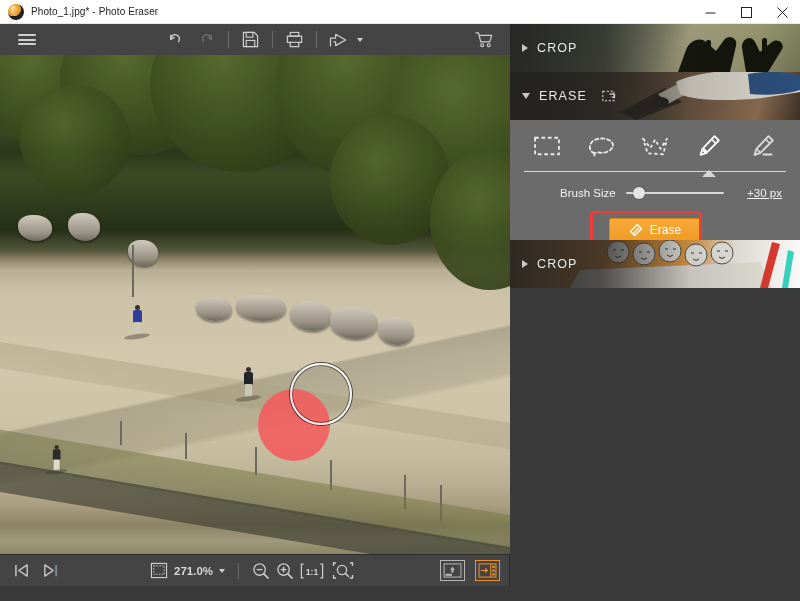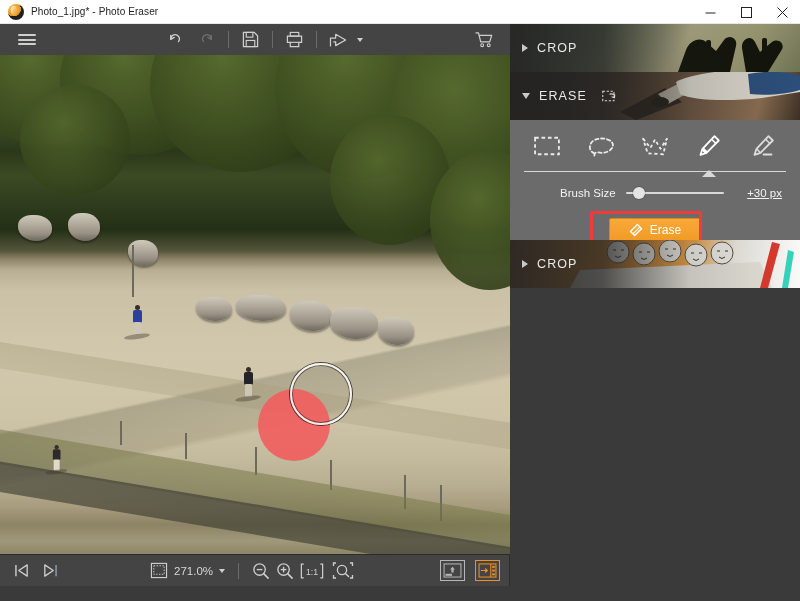--- a/index.html
+++ b/index.html
@@ -279,20 +279,21 @@
     width: 290px; height: 278px; background: #3a3a3a;
   }
 
   
   .bottombar {
     position: absolute; left: 0; top: 555px;
     width: 510px; height: 31px;
     background: #444444;
     display: flex; align-items: center;
     color: #cfcfcf;
+    font-weight: bold;
   }
   .bb-ic { display:flex; align-items:center; justify-content:flex-start; height:31px; }
   .bb-nav { margin-left: 14px; display:flex; gap: 10px; }
   .bb-zoomgroup { position:absolute; left: 150px; display:flex; align-items:center; gap: 6px; height: 31px;}
   .zoom-val { font-size: 11.5px; color: #d6d6d6; }
   .caret-dn { width:0;height:0;border-top:4px solid #cfcfcf;border-left:3.5px solid transparent;border-right:3.5px solid transparent; }
   .bb-sep { width:1px; height:16px; background:#6a6a6a; margin:0 7px; }
   .bb-right { position:absolute; left: 440px; display:flex; align-items:center; gap: 10px; height:31px;}
 
   .panel-btn {

